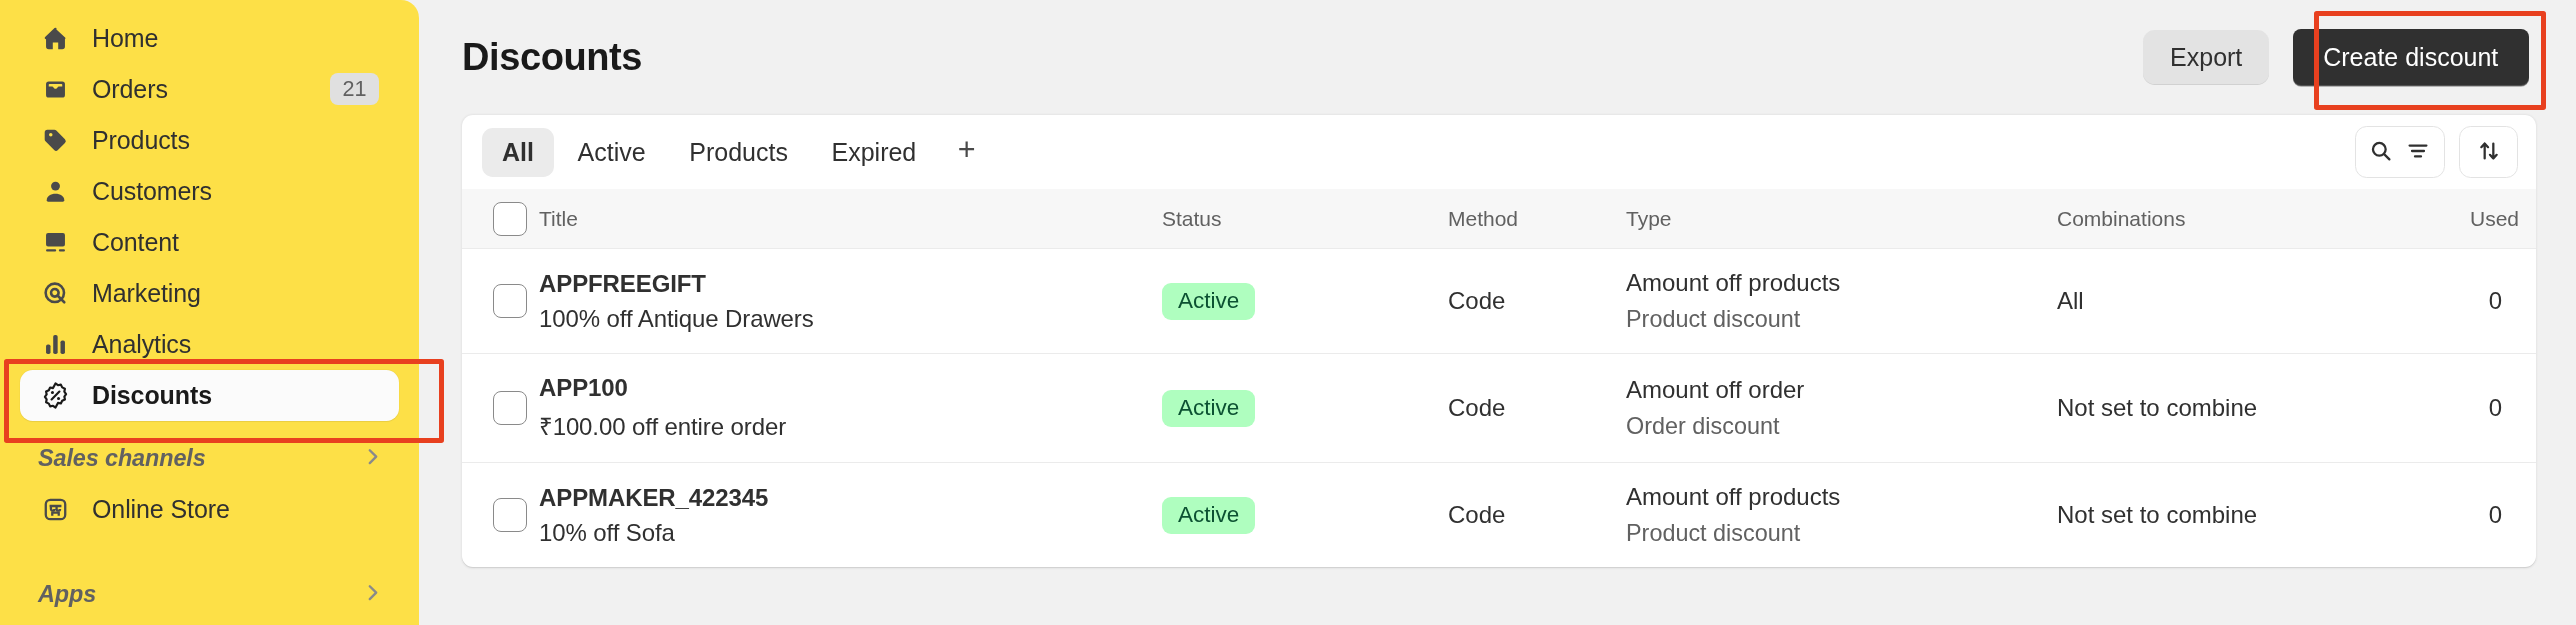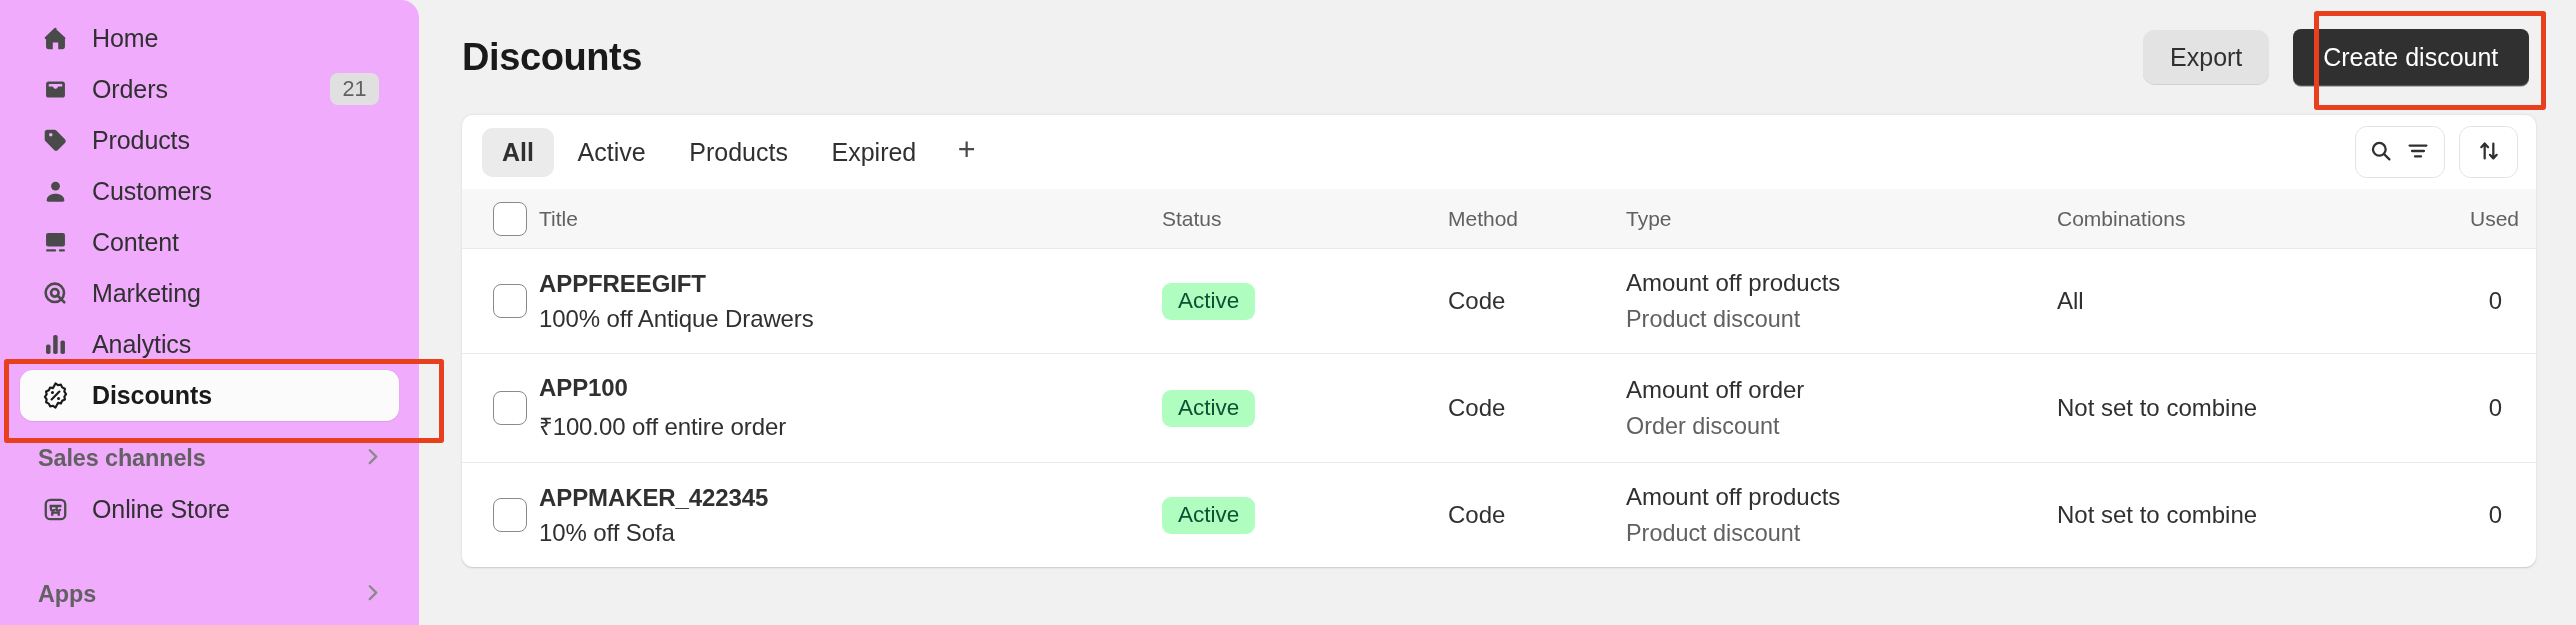--- a/index.html
+++ b/index.html
@@ -18,21 +18,21 @@
     display: flex;
     width: 2576px;
     height: 625px;
     background: #f1f1f1;
   }
 
   
   .sidebar {
     width: 419px;
     flex: 0 0 419px;
-    background: #f0abfc;
+    background: #fde047;
     padding: 12.6px 20px 0 20px;
     position: relative;
     border-top-right-radius: 18px;
   }
 
   .nav-list { list-style: none; }
 
   .nav-item {
     display: flex;
     align-items: center;
@@ -85,20 +85,21 @@
     padding: 0 14.4px 0 18px;
     margin-top: 12.6px;
     border-radius: 12.6px;
     cursor: pointer;
   }
   .nav-section-label {
     font-size: 23.4px;
     font-weight: 600;
     color: #616161;
     letter-spacing: -0.1px;
+    font-style: italic;
   }
   .nav-section .chev {
     margin-left: auto;
     color: #8a8a8a;
   }
 
   
   .annot-sidebar {
     position: absolute;
     left: 3.6px;

